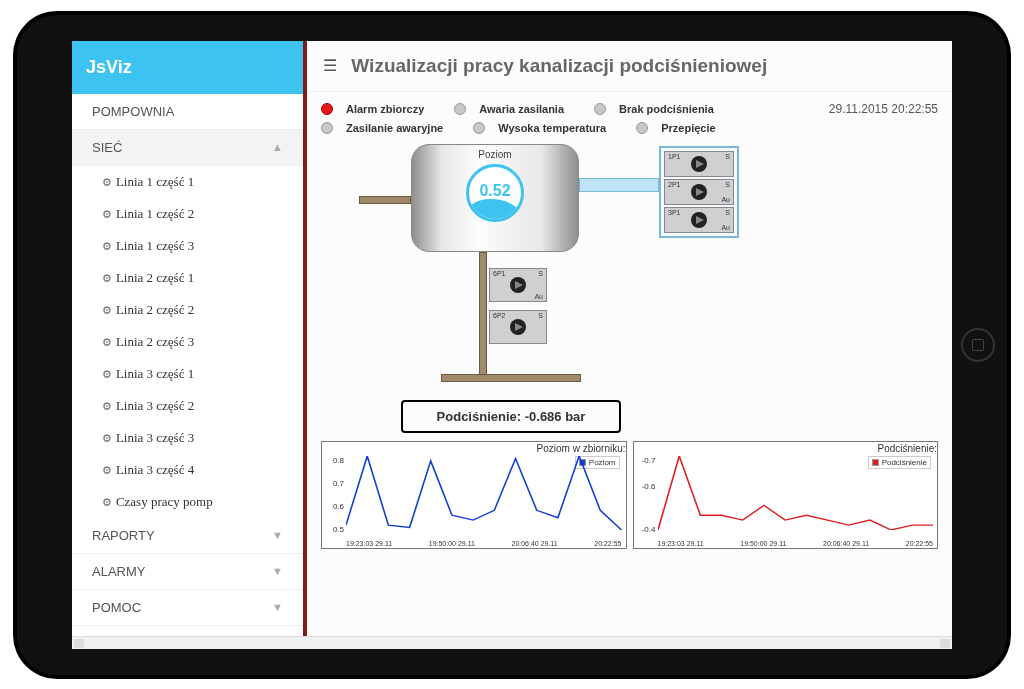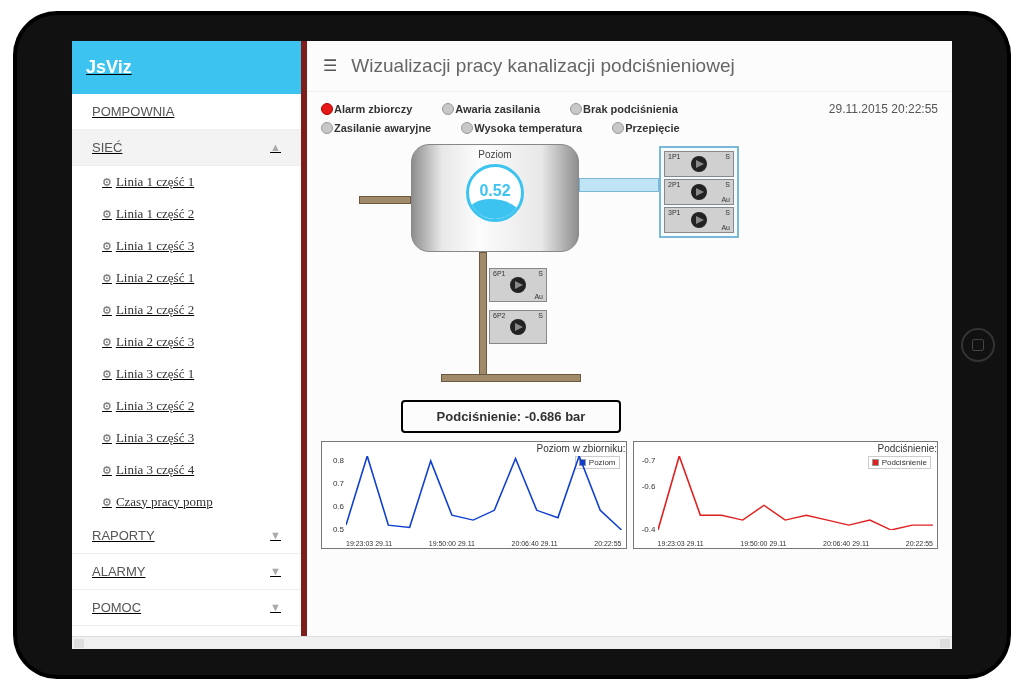--- a/index.html
+++ b/index.html
@@ -50,24 +50,23 @@
   }
   .app {
     flex:1;
     display:flex;
     min-height:0;
   }
   
   .sidebar {
     width: 235px;
     background:#fff;
-    border-right:6px solid #7f1d1d;
+    border-right:4px solid #7f1d1d;
     font-size:13px;
     overflow-y:auto;
-    text-decoration:underline;
   }
   .brand {
     background:#3dc3f0;
     color:#fff;
     font-size:18px;
     font-weight:bold;
     padding:16px 14px;
   }
   .nav-section {
     padding:10px 20px;
@@ -98,21 +97,21 @@
     min-width:0;
   }
   .topbar {
     padding:14px 16px;
     display:flex;
     align-items:center;
     gap:14px;
     border-bottom:1px solid #eee;
   }
   .menu-icon { font-size:16px; cursor:pointer; color:#555;}
-  .page-title { font-size:19px; color:#666; font-weight:normal;}
+  .page-title { font-size:19px; color:#666; font-weight:bold;}
   .content {
     flex:1;
     padding:10px 14px;
     overflow:auto;
     font-size:11px;
     color:#333;
   }
   .alarm-row {
     display:flex;
     gap:30px;
@@ -122,21 +121,21 @@
   }
   .alarm-row2 {
     display:flex;
     gap:30px;
     align-items:center;
     margin-bottom:10px;
   }
   .alarm {
     display:flex;
     align-items:flex-start;
-    gap:1px;
+    gap:13px;
     font-weight:bold;
     font-size:11px;
   }
   .dot {
     width:12px; height:12px;
     border-radius:50%;
     background:#c8c8c8;
     border:1px solid #999;
   }
   .dot.red { background:#e81818; border-color:#a00;}

